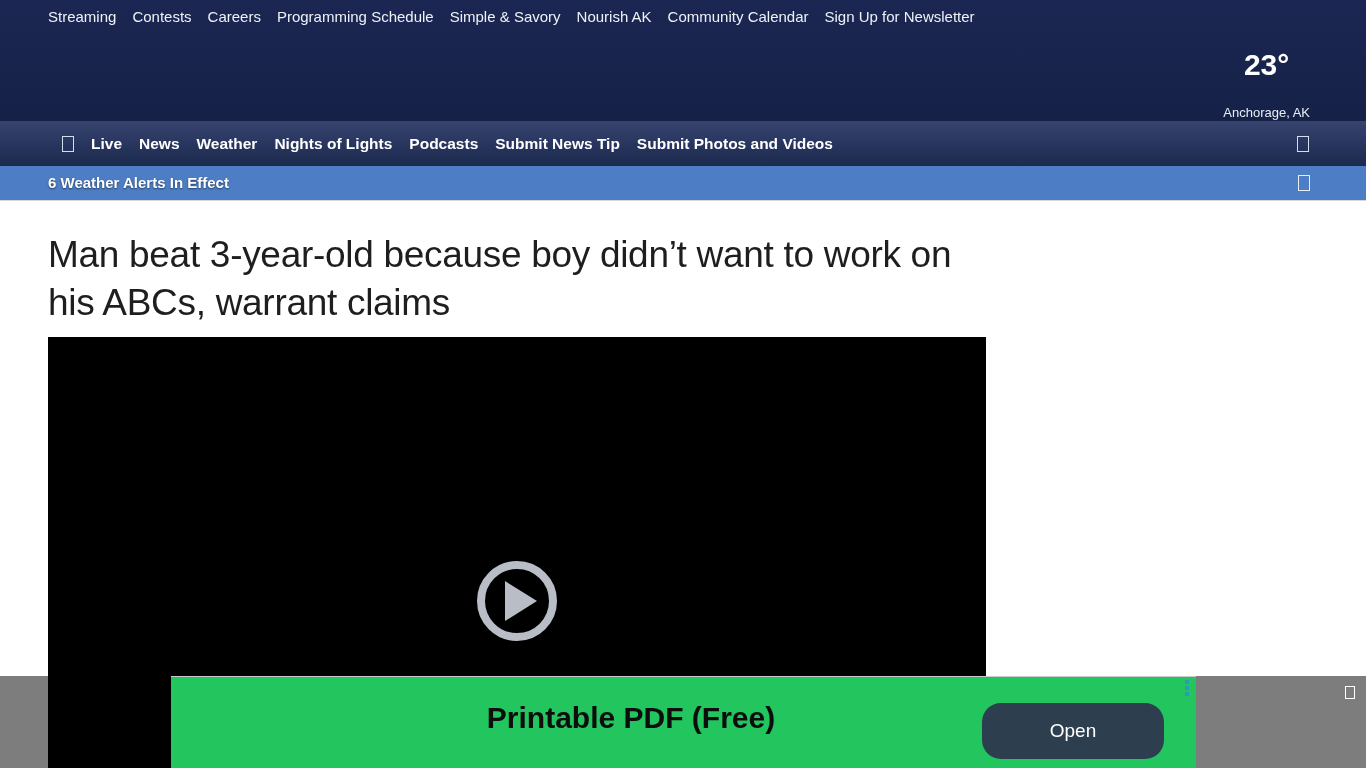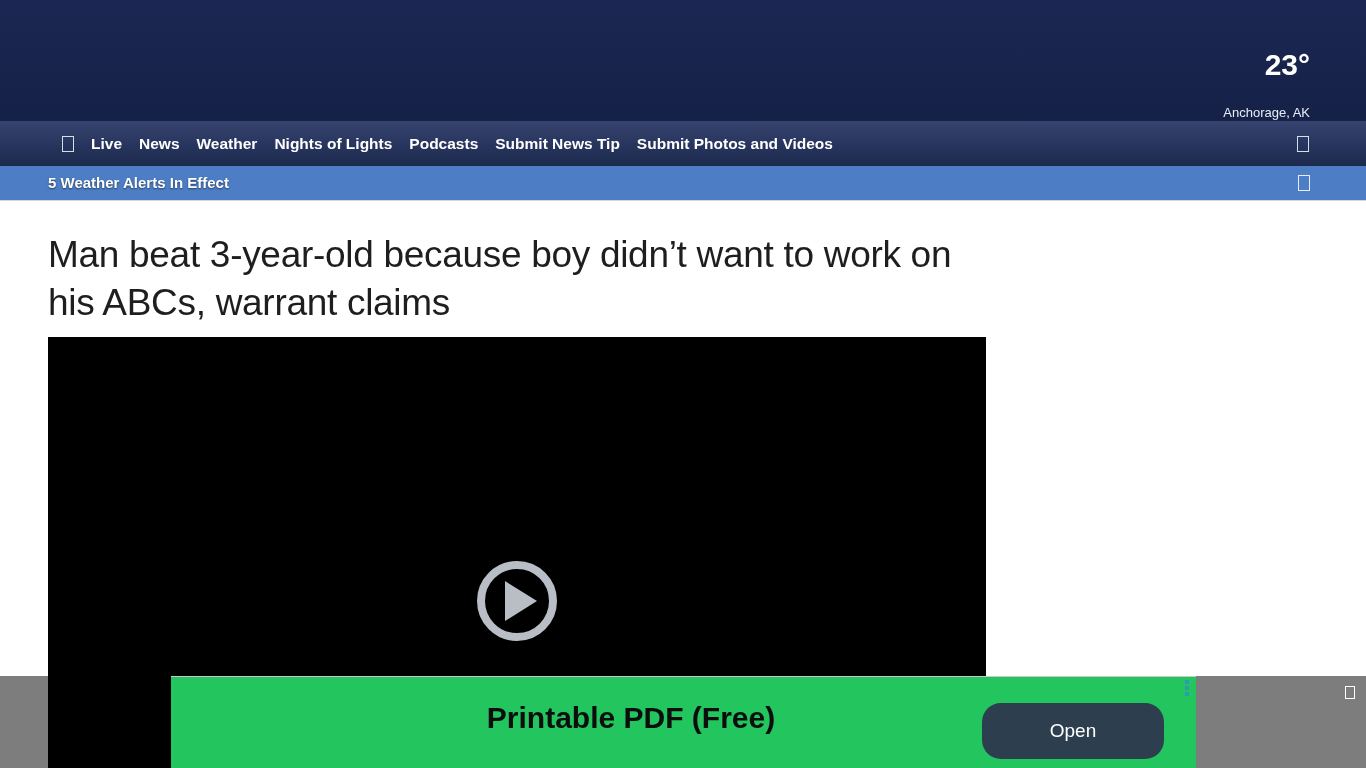--- a/index.html
+++ b/index.html
@@ -12,21 +12,21 @@
     position:absolute;left:0;top:0;width:1366px;height:121px;
     background:linear-gradient(180deg,#1b2752 0%,#152147 100%);
   }
   .topbar-links{
     position:absolute;left:48px;top:8px;display:flex;column-gap:16px;white-space:nowrap;
   }
   .topbar-links a{
     color:#eef1f7;text-decoration:none;font-size:15px;font-weight:400;
   }
   .weather{
-    position:absolute;right:56px;top:49px;text-align:right;color:#ffffff;
+    position:absolute;right:56px;top:49px;text-align:center;color:#ffffff;
   }
   .weather .temp{font-size:30px;font-weight:700;line-height:32px;}
   .weather .loc{font-size:13px;color:#e9edf5;margin-top:24px;}
   
   .mainnav{
     position:absolute;left:0;top:121px;width:1366px;height:45px;
     background:linear-gradient(180deg,#35436e 0%,#27355e 55%,#1c2a4e 100%);
     display:flex;align-items:center;padding-left:62px;column-gap:17px;box-sizing:border-box;
   }
   .mainnav a{
@@ -94,40 +94,50 @@
   .ad-dots{
     position:absolute;right:7px;top:3px;display:flex;flex-direction:column;row-gap:2px;
     cursor:pointer;
   }
   .ad-dots i{display:block;width:4px;height:4px;background:#2f9ab8;}
 </style>
 </head>
 <body>
 
 <header class="topbar">
+  <nav class="topbar-links">
+    <a href="#">Streaming</a>
+    <a href="#">Contests</a>
+    <a href="#">Careers</a>
+    <a href="#">Programming Schedule</a>
+    <a href="#">Simple &amp; Savory</a>
+    <a href="#">Nourish AK</a>
+    <a href="#">Community Calendar</a>
+    <a href="#">Sign Up for Newsletter</a>
+  </nav>
   <div class="weather">
     <div class="temp">23°</div>
     <div class="loc">Anchorage, AK</div>
   </div>
 </header>
 
 <nav class="mainnav">
   <span class="tofu" title=""></span>
   <a href="#">Live</a>
   <a href="#">News</a>
   <a href="#">Weather</a>
   <a href="#">Nights of Lights</a>
   <a href="#">Podcasts</a>
   <a href="#">Submit News Tip</a>
   <a href="#">Submit Photos and Videos</a>
   <span class="tofu mainnav-search"></span>
 </nav>
 
 <div class="alertbar">
-  <span class="alertbar-text">5 Weather Alerts In Effect</span>
+  <span class="alertbar-text">6 Weather Alerts In Effect</span>
   <span class="tofu alertbar-chevron"></span>
 </div>
 
 <h1 class="headline">Man beat 3-year-old because boy didn’t want to work on his ABCs, warrant claims</h1>
 
 <div class="video"></div>
 <div class="playbtn">
   <span class="tri"></span>
 </div>
 

